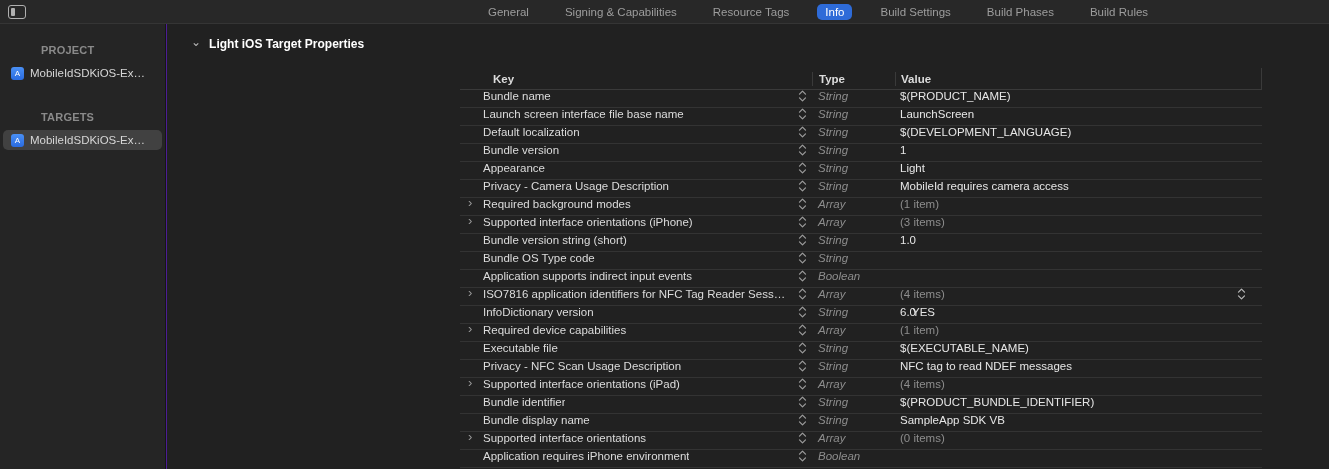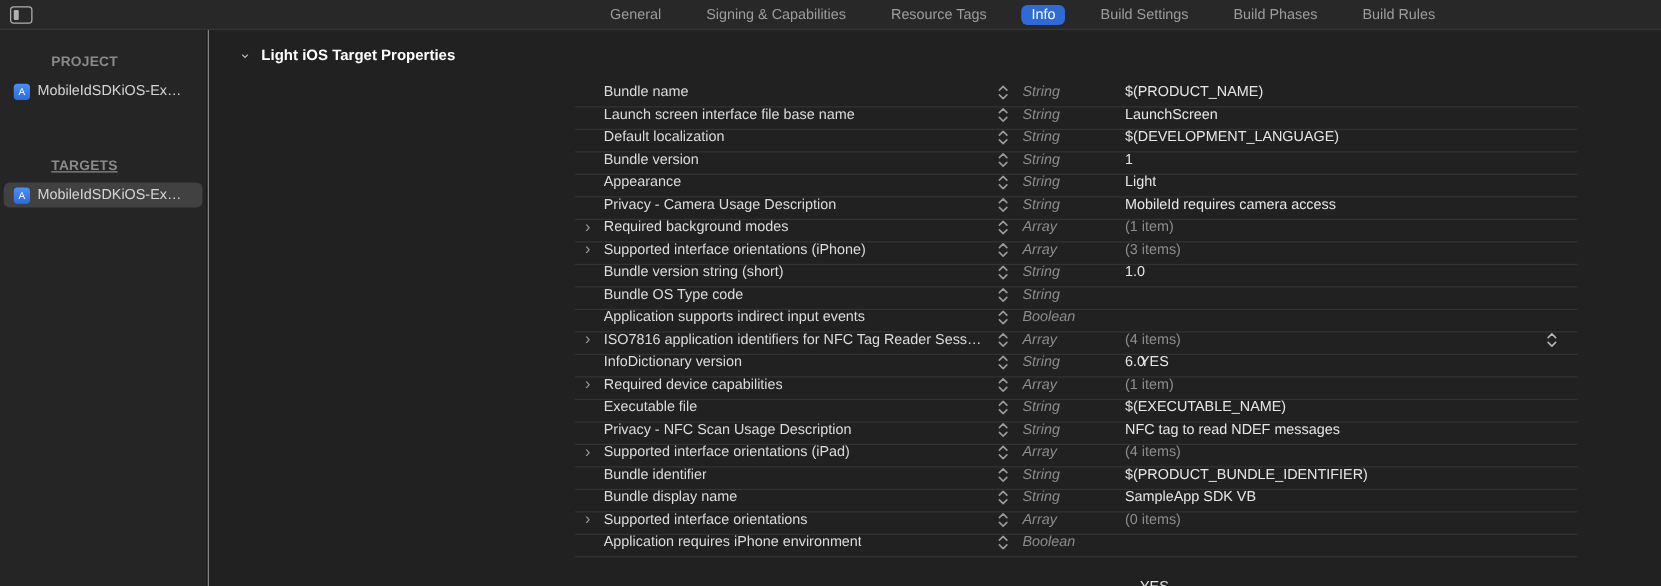--- a/index.html
+++ b/index.html
@@ -1,40 +1,40 @@
 <!DOCTYPE html>
 <html><head>
 <meta charset="utf-8">
 <style>
   * { margin:0; padding:0; box-sizing:border-box; }
   html,body { background:#161616; }
   body { font-family:"Liberation Sans", sans-serif; }
 
   .window { position:relative; width:1329px; height:469px; overflow:hidden;
-            background:#a3a3a3; color:#ddd; }
+            background:#4c1d95; color:#ddd; }
 
   
   .topbar { position:absolute; left:0; top:0; width:100%; height:24px;
             background:#282828; border-bottom:1px solid #353535; }
   .sidebar-toggle { position:absolute; left:8px; top:5px; width:18px; height:14px;
             border:1px solid #b0b0b0; border-radius:3px; background:transparent; }
   .sidebar-toggle::before { content:""; position:absolute; left:2px; top:2px; bottom:2px;
             width:4px; background:#b0b0b0; border-radius:1px; }
   .tabs { position:absolute; left:480px; top:0; height:24px;
           display:flex; align-items:center; gap:20px; }
   .tab { font-size:11.5px; color:#9d9d9d; padding:2px 8px; border-radius:5px;
          white-space:nowrap; cursor:default; }
   .tab.selected { background:var(--accent,#2e6bd8); color:#fff; }
 
   
   .sidebar { position:absolute; left:0; top:24px; width:166px; bottom:0;
              background:#252525; border-right:1px solid #161616; }
   .side-header { margin:20px 10px 7px 12px; font-size:11px; font-weight:bold;
                  color:#8a8a8a; letter-spacing:.2px;padding-left:29px; }
-  .side-header.second { margin-top:44px;text-decoration:underline; }
+  .side-header.second { margin-top:28px; }
   .side-item { display:flex; align-items:center; gap:6px; height:20px; margin:0 3px;
                padding:0 8px; border-radius:5px; font-size:11.5px; color:#d6d6d6;
                white-space:nowrap; overflow:hidden; }
   .side-item.selected { background:#414141; }
   .app-icon { width:13px; height:13px; border-radius:3px; flex:none;
               background:linear-gradient(#4a90f5,#2a6be0); color:#fff; font-size:8px;
               display:flex; align-items:center; justify-content:center; }
   .side-label { overflow:hidden; text-overflow:ellipsis; }
 
   
@@ -117,20 +117,25 @@
     </div>
   </div>
 
   <div class="main">
     <div class="section-header">
       <span class="section-chevron">⌄</span>
       <span class="section-title">Light iOS Target Properties</span>
     </div>
 
     <div class="table">
+      <div class="thead">
+        <div class="hcell key">Key</div>
+        <div class="hcell type">Type</div>
+        <div class="hcell value">Value</div>
+      </div>
       <div>
           <div class="row">
     <div class="cell key">
 
       <span class="ktext">Bundle name</span>
       <span class="stepper">
         <svg width="9" height="13" viewBox="0 0 9 13">
           <path d="M1.5 4.6 L4.5 1.6 L7.5 4.6" fill="none" stroke="#9a9a9a" stroke-width="1.3" stroke-linecap="round" stroke-linejoin="round"></path>
           <path d="M1.5 8.4 L4.5 11.4 L7.5 8.4" fill="none" stroke="#9a9a9a" stroke-width="1.3" stroke-linecap="round" stroke-linejoin="round"></path>
         </svg>

